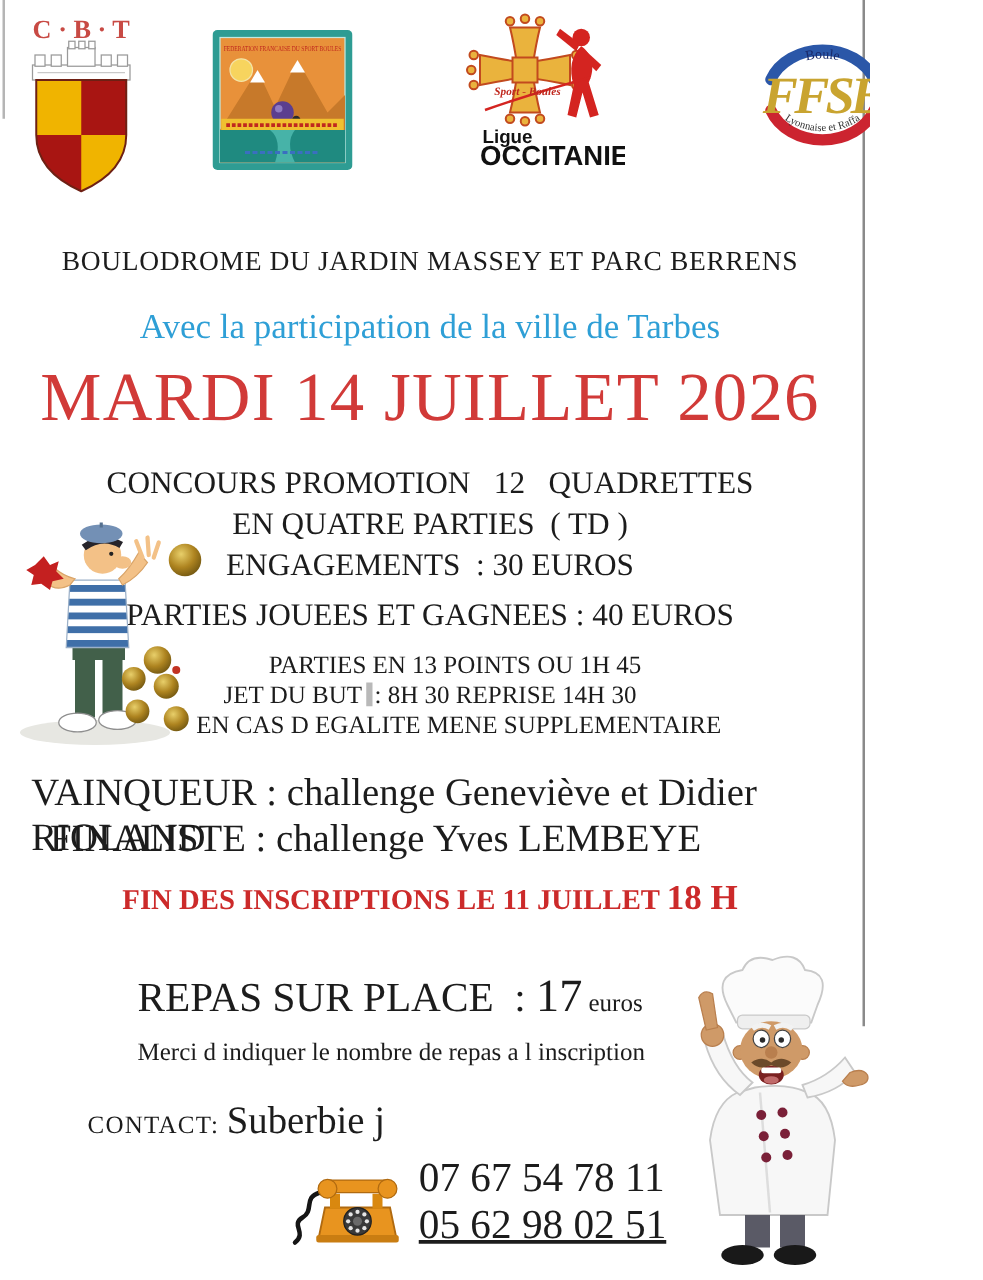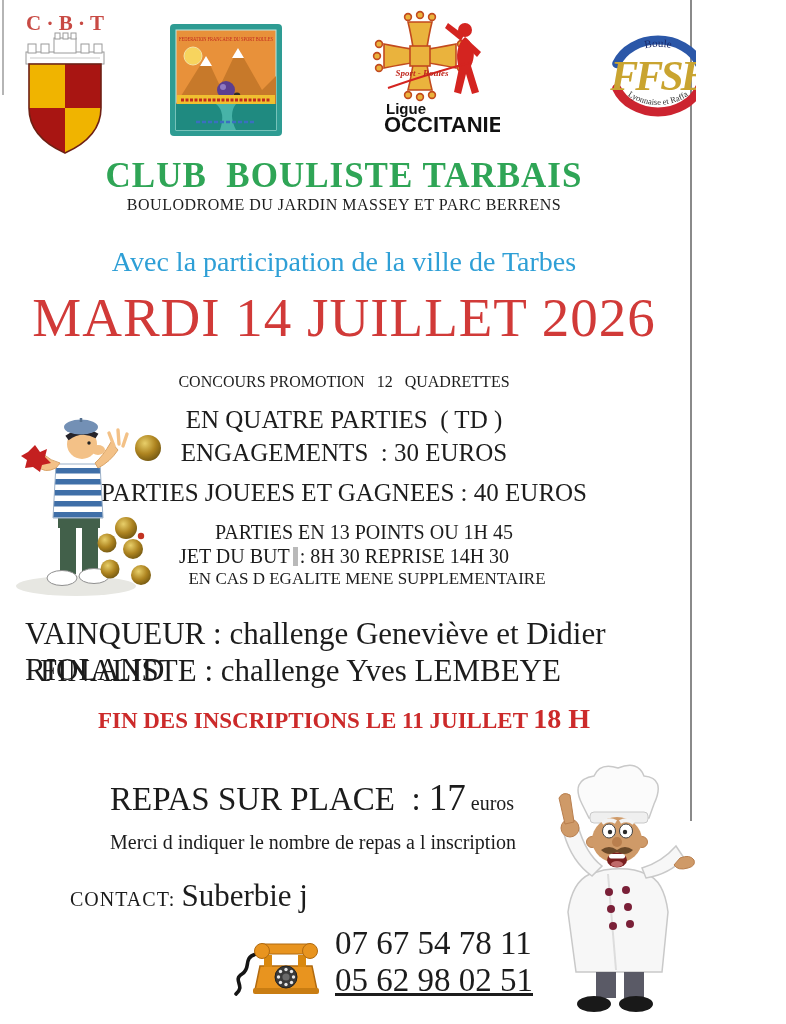--- a/index.html
+++ b/index.html
@@ -2,30 +2,30 @@
 <html><head>
 <meta charset="utf-8">
 <style>
   html,body{margin:0;padding:0;background:#fff;}
   #poster{position:relative;width:696px;height:1024px;background:#ffffff;overflow:hidden;
           font-family:"Liberation Serif","DejaVu Serif",serif;color:#1c1c1c;}
   .abs{position:absolute;}
   .ctr{left:0;right:8px;text-align:center;}
   .pre{white-space:pre-wrap;}
   .club-title{top:156px;font-size:35px;font-weight:bold;color:#2fa556;letter-spacing:1px;}
-  .venue{top:196px;font-size:16px;letter-spacing:.5px;text-align:center;}
+  .venue{top:196px;font-size:22px;letter-spacing:.5px;text-align:center;}
   .participation{top:246px;font-size:28px;color:#2e9fd6;}
   .bigdate{top:286px;font-size:55px;color:#d13a38;letter-spacing:1px;}
-  .d1{top:373px;font-size:16px;}
+  .d1{top:373px;font-size:25px;}
   .d2{top:406px;font-size:25px;}
   .d3{top:439px;font-size:25px;}
   .d4{top:479px;font-size:25px;}
   .s1{top:521px;font-size:20px;margin-left:40px;}
   .s2{top:545px;font-size:20px;}
-  .s3{top:569px;font-size:17px;padding-left:46px;}
+  .s3{top:569px;font-size:20px;padding-left:46px;}
   .cursor-bar{display:inline-block;width:5px;height:19px;background:#b9b9b9;vertical-align:-3px;margin:0 2px 0 3px;}
   .vainqueur{top:616px;left:25px;font-size:31px;}
   .finaliste{top:653px;left:40px;font-size:31px;text-align:center;}
   .fin-line{top:703px;color:#cc2a2a;font-weight:bold;}
   .fin-main{font-size:23px;}
   .fin-time{font-size:28px;}
   .repas{top:776px;left:110px;font-size:33px;}
   .repas .price{font-size:37px;}
   .repas .unit{font-size:20px;}
   .merci{top:831px;left:110px;font-size:20px;}
@@ -143,21 +143,20 @@
       <text font-size="11" fill="#1a2a6a">
         <textPath href="#topArc" startOffset="50%" text-anchor="middle">Boule</textPath>
       </text>
       <text x="62" y="64" text-anchor="middle" font-size="42" font-style="italic" font-weight="bold" fill="#c9a430" letter-spacing="-3">FFSB</text>
       <text font-size="8.5" fill="#333">
         <textPath href="#botArc" startOffset="50%" text-anchor="middle">Lyonnaise et Raffa</textPath>
       </text>
     </svg>
   </div>
 
-  <div class="abs ctr club-title pre">CLUB  BOULISTE TARBAIS</div>
   <div class="abs ctr venue">BOULODROME DU JARDIN MASSEY ET PARC BERRENS</div>
   <div class="abs ctr participation">Avec la participation de la ville de Tarbes</div>
   <div class="abs ctr bigdate">MARDI 14 JUILLET 2026</div>
 
   <div class="abs ctr d1 pre">CONCOURS PROMOTION   12   QUADRETTES</div>
   <div class="abs ctr d2 pre">EN QUATRE PARTIES  ( TD )</div>
   <div class="abs ctr d3 pre">ENGAGEMENTS  : 30 EUROS</div>
   <div class="abs ctr d4 pre">PARTIES JOUEES ET GAGNEES : 40 EUROS</div>
   <div class="abs ctr s1">PARTIES EN 13 POINTS OU 1H 45</div>
   <div class="abs ctr s2"><span>JET DU BUT</span><span class="cursor-bar"></span><span>: 8H 30 REPRISE 14H 30</span></div>

